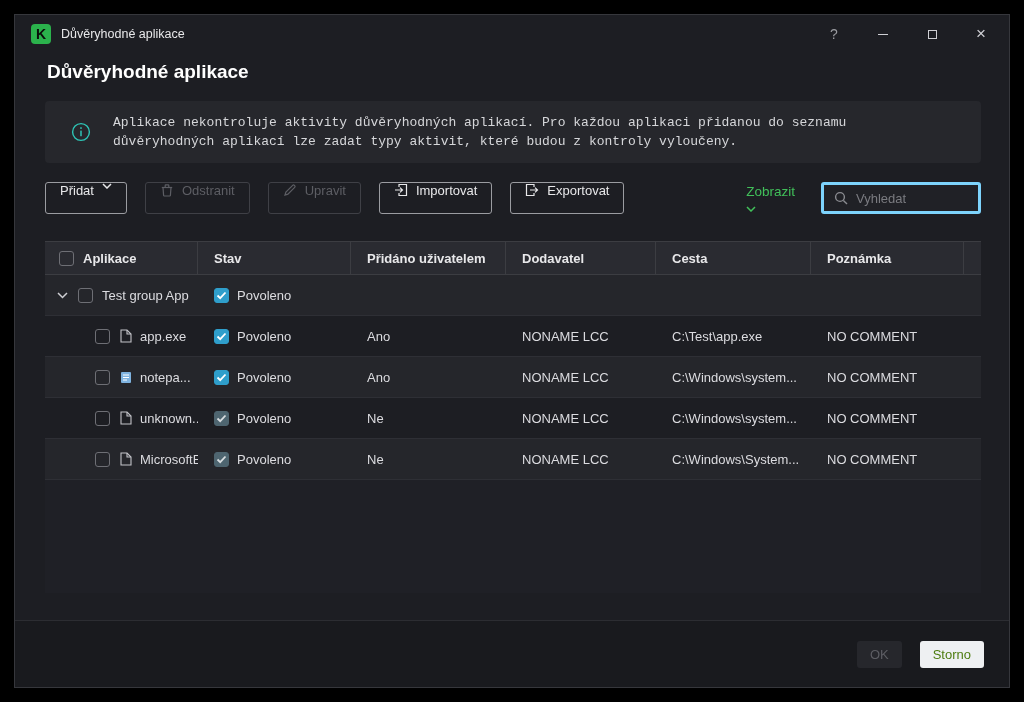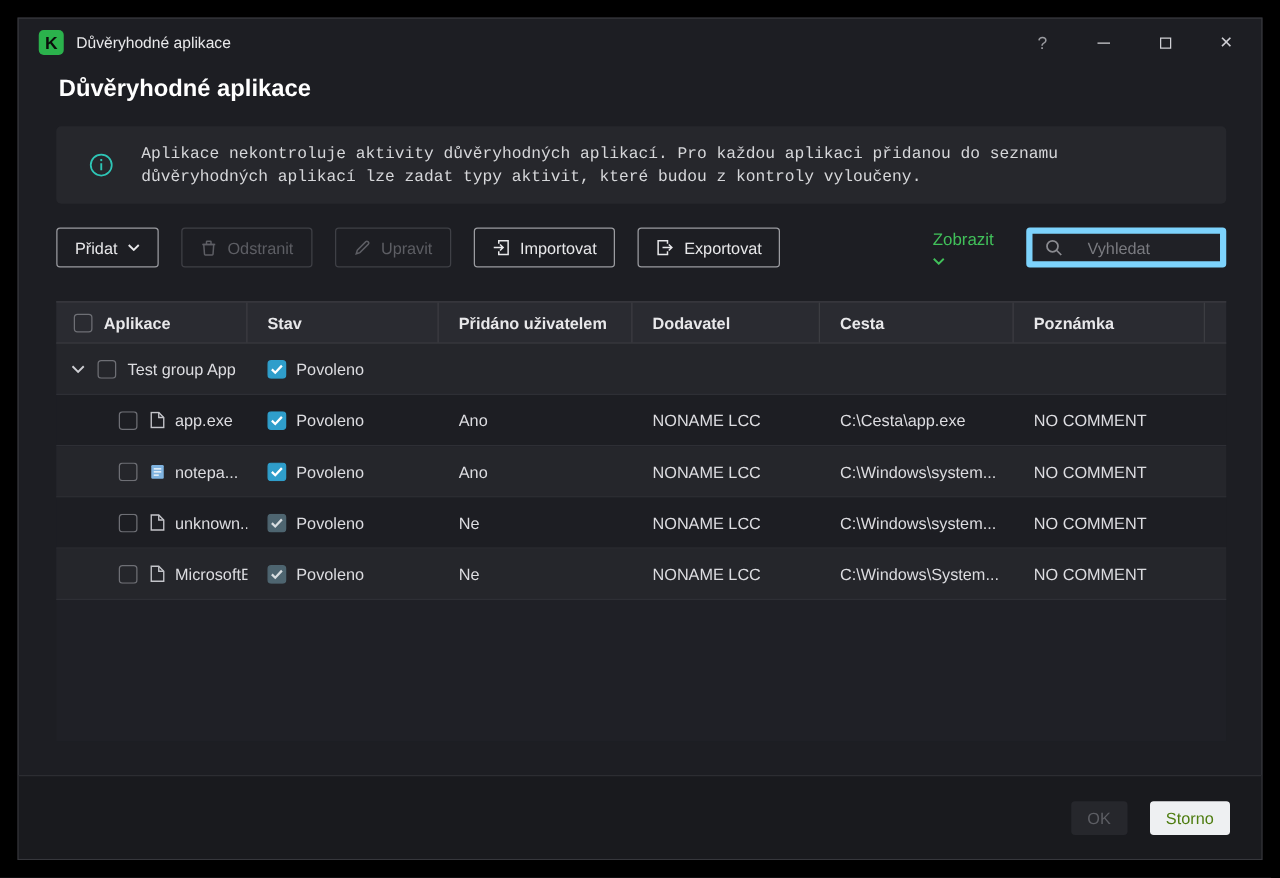--- a/index.html
+++ b/index.html
@@ -45,29 +45,29 @@
   .page-heading{position:absolute;left:32px;top:46px;font-size:19px;font-weight:bold;color:#ffffff;}
 
   
   .banner{position:absolute;left:30px;top:86px;width:936px;height:62px;background:var(--bg-panel);
     border-radius:4px;display:flex;align-items:center;padding:0 26px;font-family:Liberation Mono, monospace;}
   .banner-text{margin-left:22px;font-size:13px;line-height:1.5;color:var(--text-mid);max-width:850px;}
 
   
   .toolbar{position:absolute;left:30px;top:167px;width:936px;height:32px;display:flex;align-items:center;}
   .btn{height:32px;border:1px solid #9b9ca1;border-radius:3px;background:transparent;color:var(--text);
-    font-size:13px;display:inline-flex;align-items:center;justify-content:center;gap:8px;padding:0 14px;
+    font-size:13px;display:inline-flex;justify-content:center;gap:8px;padding:0 14px;
     font-family:"Liberation Sans", sans-serif;cursor:pointer;white-space:nowrap;}
   .btn.disabled{border-color:#3f4046;color:var(--text-dim);cursor:default;}
   .btn.disabled svg{stroke:var(--text-dim);}
   .btn + .btn{margin-left:18px;}
   .view-link{margin-left:auto;display:inline-flex;align-items:flex-start;gap:7px;color:var(--green);
     font-size:13.5px;cursor:pointer;flex-direction:column;}
-  .search{margin-left:26px;width:160px;height:32px;border:5px solid #7dd3fc;border-radius:3px;
-    display:flex;align-items:center;padding:0 10px;background:#202126;gap:12px;}
+  .search{margin-left:26px;width:160px;height:32px;border:3px solid #7dd3fc;border-radius:3px;
+    display:flex;align-items:center;padding:0 10px;background:#202126;}
   .search input{flex:1;min-width:0;margin-left:8px;background:transparent;border:none;outline:none;
     color:var(--text);font-size:13px;font-family:"Liberation Sans", sans-serif;}
   .search input::placeholder{color:var(--placeholder);}
 
   
   .table{position:absolute;left:30px;top:226px;width:936px;height:352px;background:#1f2026;}
   .thead{display:grid;grid-template-columns:153px 153px 155px 150px 155px 153px 17px;height:34px;
     background:var(--bg-header);border-top:1px solid var(--border);border-bottom:1px solid var(--border);}
   .hcell{display:flex;align-items:center;padding-left:16px;border-right:1px solid var(--border);
     font-size:13px;font-weight:bold;color:var(--text);overflow:hidden;white-space:nowrap;}
@@ -255,21 +255,21 @@
       <div class="cell cell-status">
         <span class="cb checked">
           <svg width="11" height="9" viewBox="0 0 11 9">
               <path d="M1.5 4.5 L4.2 7.2 L9.5 1.5" stroke="#fff" stroke-width="1.8" fill="none"></path>
             </svg>
         </span>
         <span>Povoleno</span>
       </div>
       <div class="cell">Ano</div>
       <div class="cell">NONAME LCC</div>
-      <div class="cell">C:\Cesta\app.exe</div>
+      <div class="cell">C:\Test\app.exe</div>
       <div class="cell">NO COMMENT</div>
       <div class="cell"></div>
     </div>
 
     <div class="row light">
       <div class="cell cell-name-child">
         <span class="cb"></span>
         <span class="ficon">
           <svg width="12" height="14" viewBox="0 0 12 14">
               <rect x="1" y="2" width="10" height="11" rx="1" fill="#7fb3e0"></rect>

